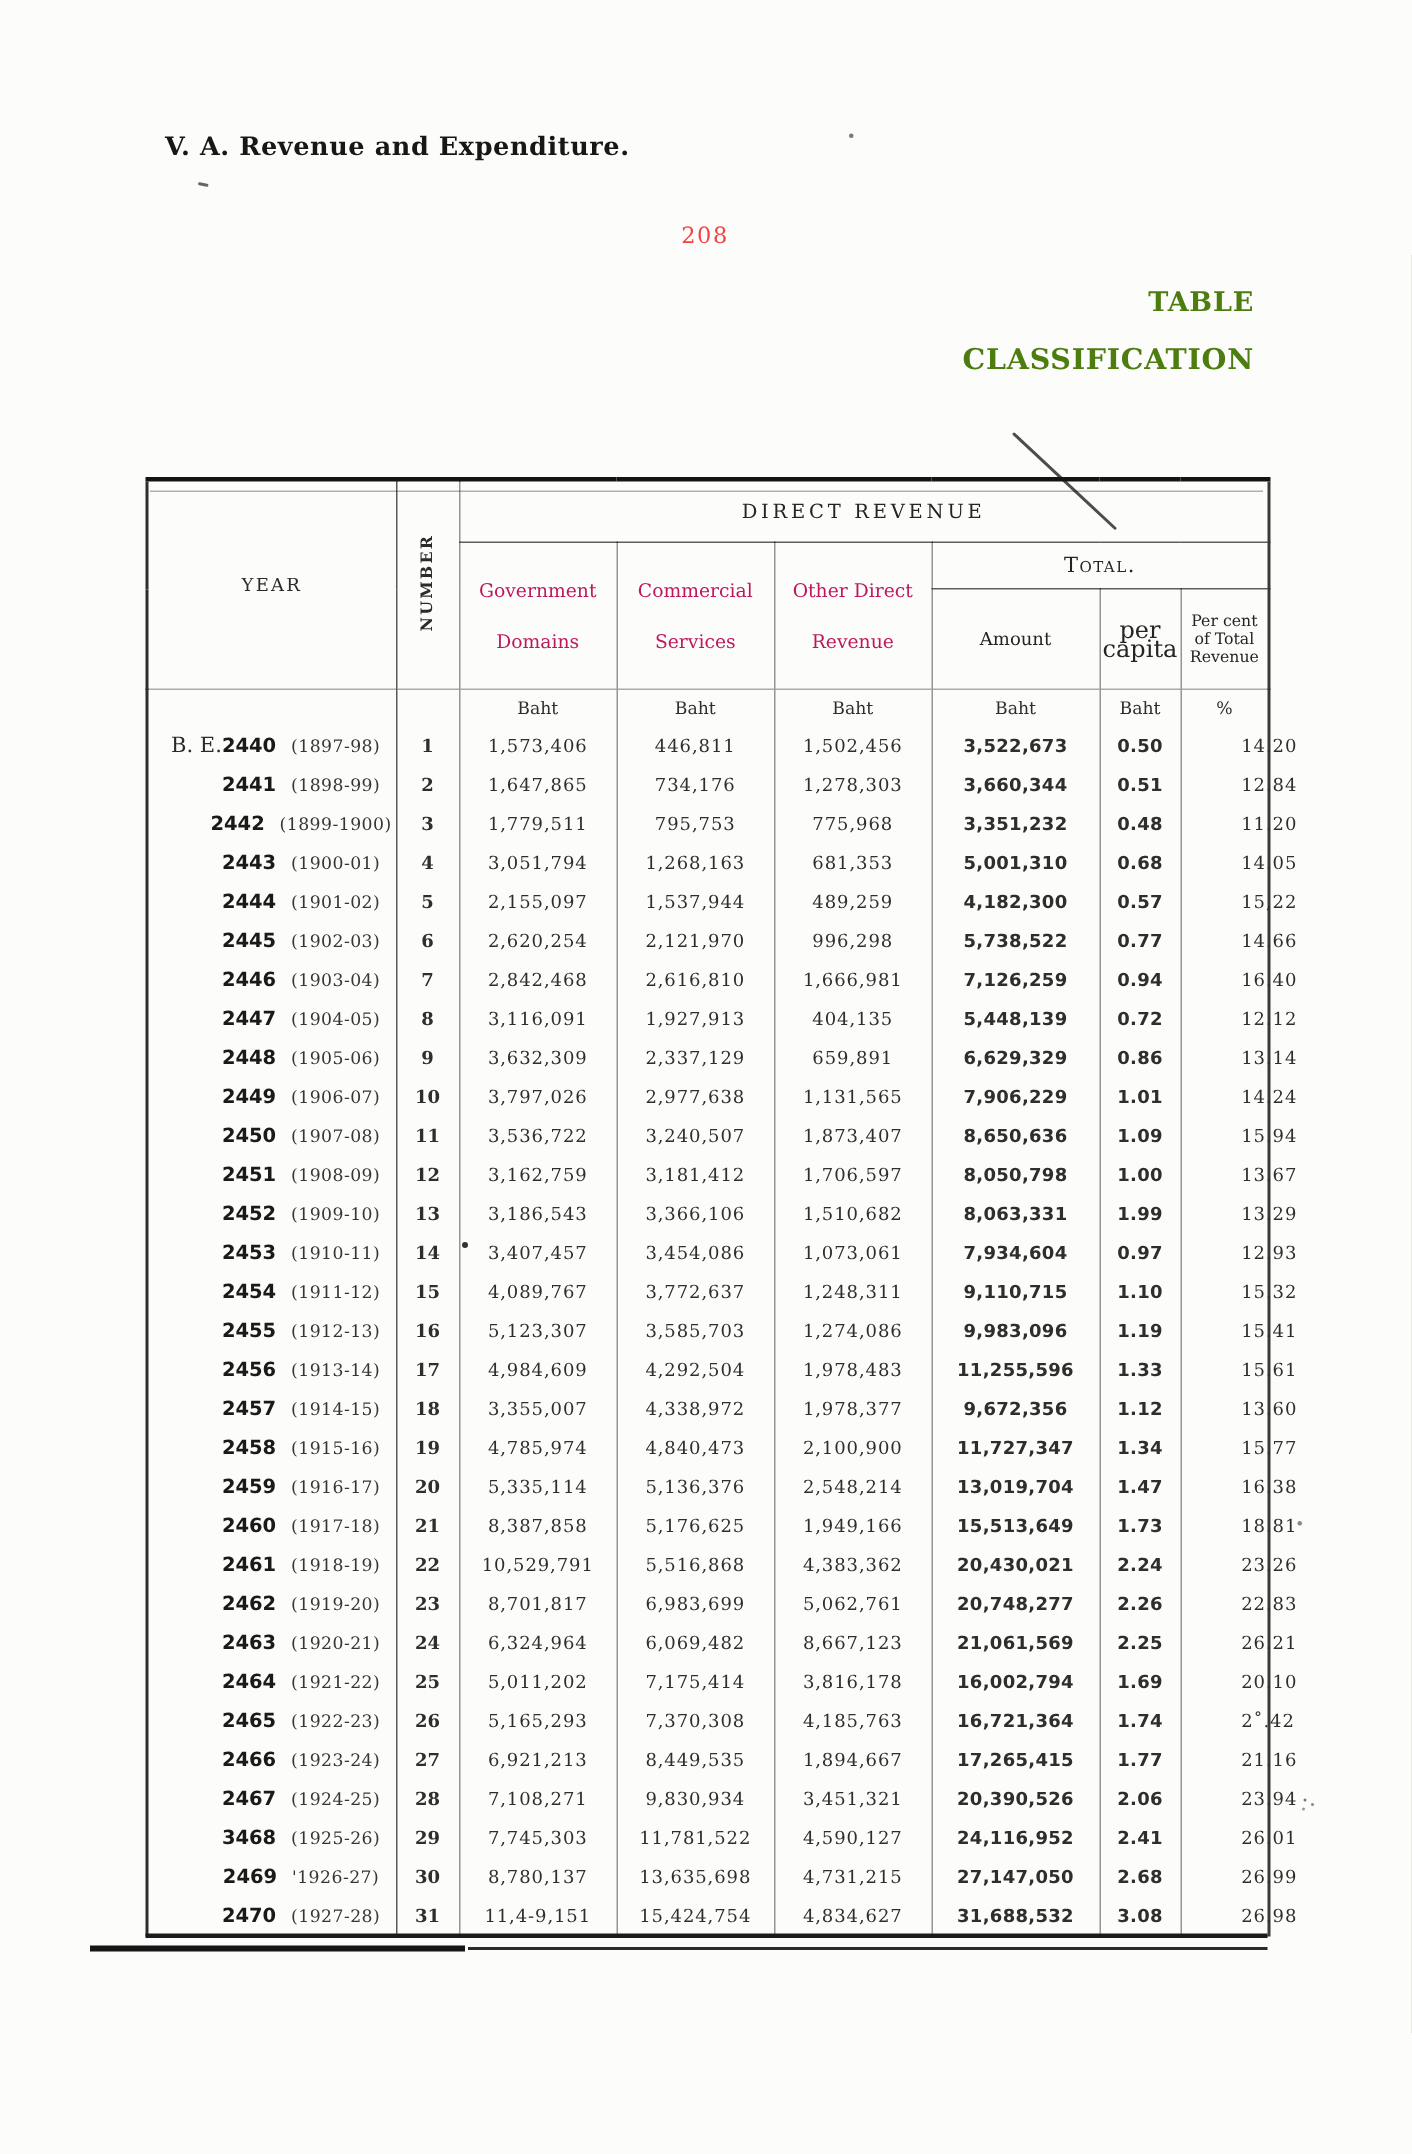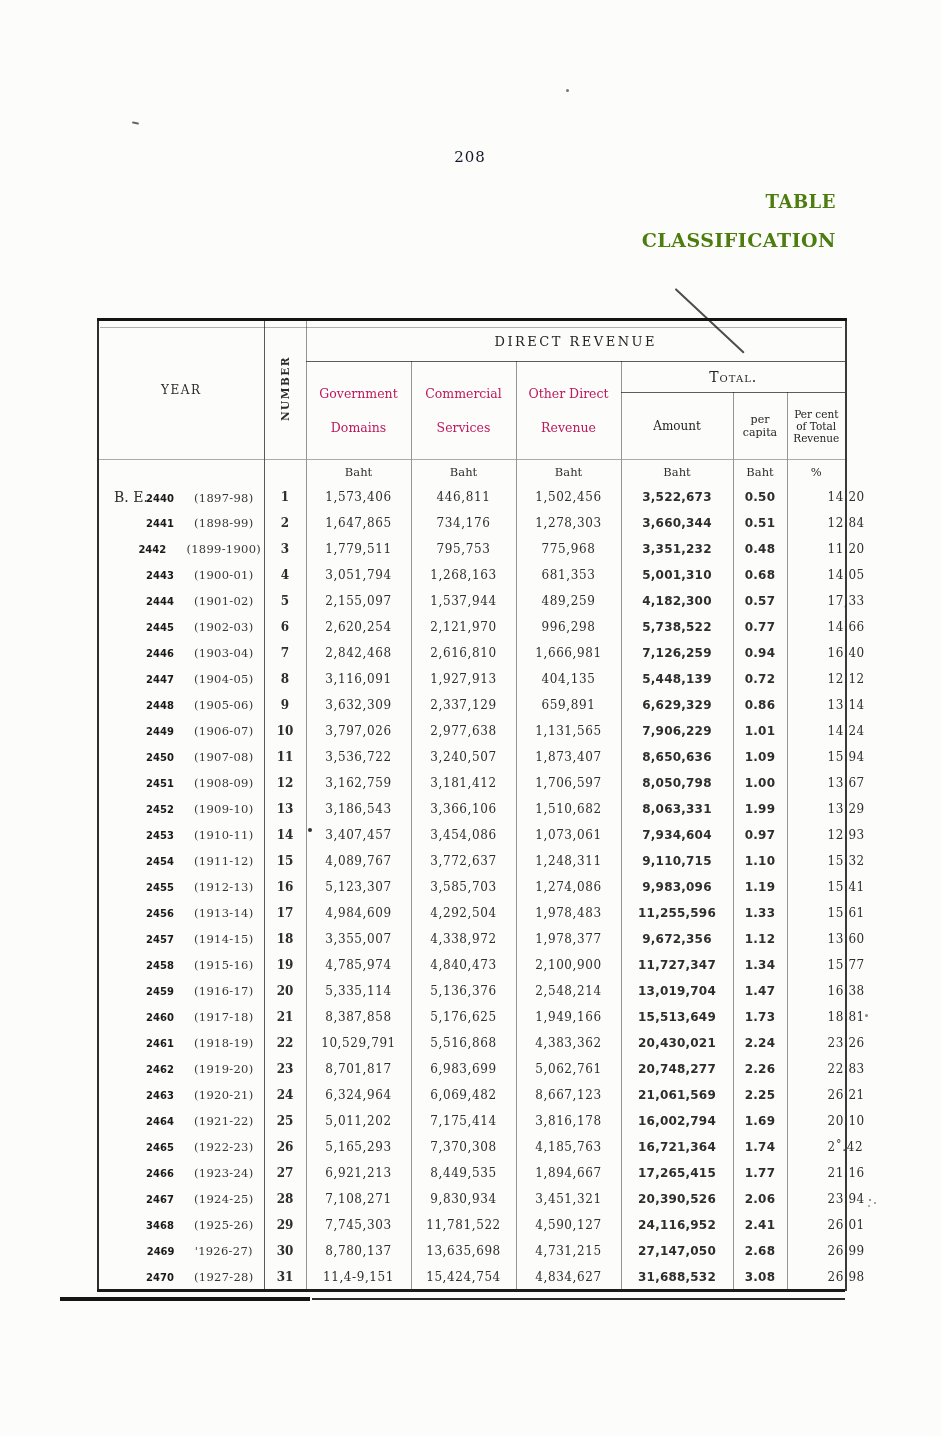--- a/index.html
+++ b/index.html
@@ -8,21 +8,21 @@
     background:#fcfcfa;color:#222;overflow:hidden;
     font-family:"DejaVu Serif", serif;
   }
   
   .section-title{
     position:absolute;left:110px;top:88px;
     font-size:17px;font-weight:700;letter-spacing:.4px;color:#171717;
   }
   .page-number{
     position:absolute;left:470px;top:148px;transform:translateX(-50%);
-    font-size:15px;letter-spacing:1px;color:#0f172a;
+    font-size:15px;letter-spacing:1px;color:#ef4444;
   }
   .corner-label{
     position:absolute;right:105px;text-align:right;
     font-weight:700;color:#4d7c0f;letter-spacing:.5px;
   }
   .corner-top{top:191px;font-size:18px;}
   .corner-bottom{top:229px;font-size:19px;}
   
   .slash{
     position:absolute;left:676px;top:288px;width:94px;height:2px;
@@ -59,44 +59,45 @@
   .h-direct{
     height:40px;font-size:13px;letter-spacing:2.5px;color:#242424;
     border-bottom:1px solid rgba(40,40,40,.75);
   }
   .h-total{
     height:30px;font-variant:small-caps;font-size:14px;letter-spacing:1px;color:#242424;
     border-bottom:1px solid rgba(40,40,40,.75);
   }
   .h-group{font-size:12.5px;line-height:34px;white-space:pre-line;color:#be185d;}
   .h-amount{font-size:12px;color:#242424;height:66px;}
-  .h-capita{font-size:11px;line-height:13px;white-space:pre-line;color:#242424;}
+  .h-capita{font-size:16px;line-height:13px;white-space:pre-line;color:#242424;}
   .h-pct{font-size:10.5px;line-height:12px;white-space:pre-line;color:#242424;font-weight:700;}
   .units th{
     height:24px;font-size:11.5px;color:#2e2e2e;
     border-top:1px solid rgba(0,0,0,.32);
     margin-top:24px;
   }
   
   .tbl tbody td{height:26px;font-size:12px;text-align:center;color:#2e2e2e;font-feature-settings:"onum" 1;}
   td.c-year{text-align:left;white-space:nowrap;}
   .yr-prefix{display:inline-block;width:32px;padding-left:5px;font-size:14px;color:#2a2a2a;}
-  .yr-be{display:inline-block;width:40px;text-align:left;
-         font-family:"DejaVu Sans",sans-serif;font-weight:700;font-size:10px;color:#1a1a1a;}
+  .yr-be{display:inline-block;width:40px;text-align:center;
+         font-family:"DejaVu Sans",sans-serif;font-weight:700;font-size:13px;color:#1a1a1a;}
   .yr-ad{padding-left:8px;font-size:11.5px;color:#363636;letter-spacing:.3px;}
   td.c-nocol{font-weight:700;font-size:12px;color:#222;}
   td.c-val{letter-spacing:.6px;color:#303030;}
   td.c-bold{font-family:"DejaVu Sans",sans-serif;font-weight:700;font-size:11.5px;color:#141414;letter-spacing:.2px;}
   td.c-pct{letter-spacing:.6px;color:#303030;padding-left:40px;}
 </style>
 </head>
 <body>
 
 <div class="page">
 
+  <div class="section-title">V.  A. Revenue and Expenditure.</div>
   <div class="page-number">208</div>
   <div class="corner-label corner-top">TABLE</div>
   <div class="corner-label corner-bottom">CLASSIFICATION</div>
 
   <div class="slash"></div>
   <div class="rule-under-top"></div>
 
   <table class="tbl">
     <colgroup>
       <col style="width:166px">
@@ -186,21 +187,21 @@
           <td class="c-pct vl">14.05</td>
         </tr>
         <tr>
           <td class="c-year"><span class="yr-prefix"></span><span class="yr-be">2444</span><span class="yr-ad">(1901-02)</span></td>
           <td class="c-nocol vld">5</td>
           <td class="c-val vl">2,155,097</td>
           <td class="c-val vl">1,537,944</td>
           <td class="c-val vl">489,259</td>
           <td class="c-bold vl">4,182,300</td>
           <td class="c-bold vl">0.57</td>
-          <td class="c-pct vl">17,33</td>
+          <td class="c-pct vl">15,22</td>
         </tr>
         <tr>
           <td class="c-year"><span class="yr-prefix"></span><span class="yr-be">2445</span><span class="yr-ad">(1902-03)</span></td>
           <td class="c-nocol vld">6</td>
           <td class="c-val vl">2,620,254</td>
           <td class="c-val vl">2,121,970</td>
           <td class="c-val vl">996,298</td>
           <td class="c-bold vl">5,738,522</td>
           <td class="c-bold vl">0.77</td>
           <td class="c-pct vl">14.66</td>

